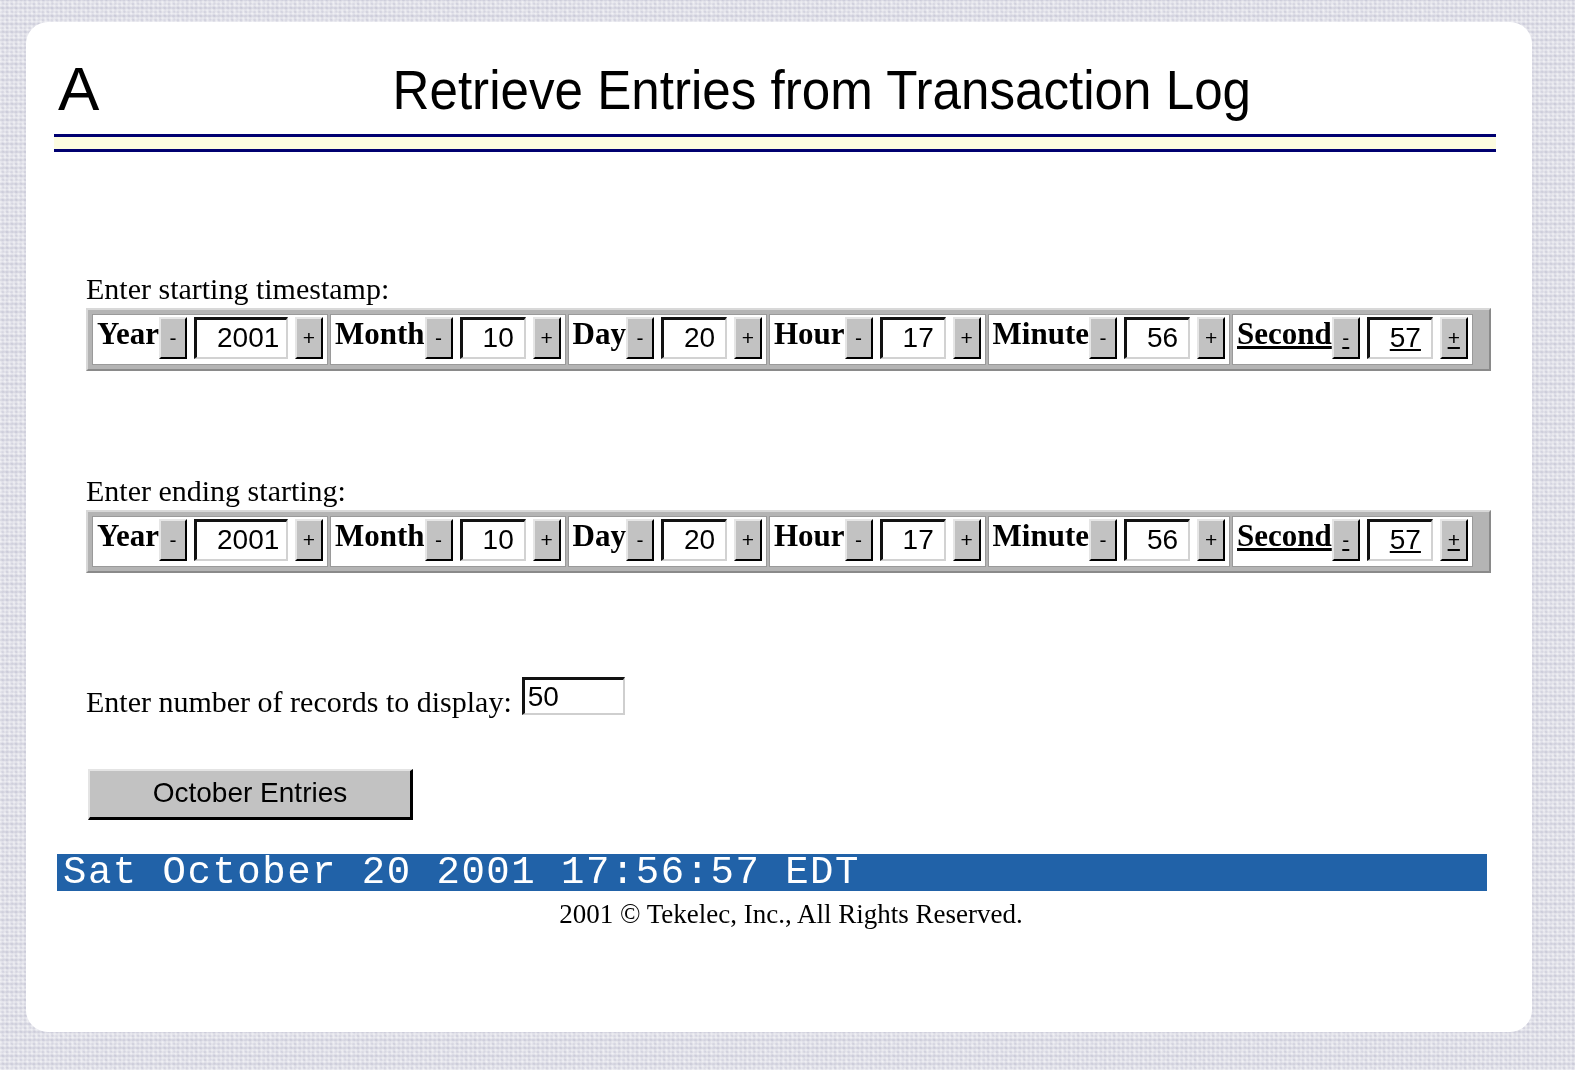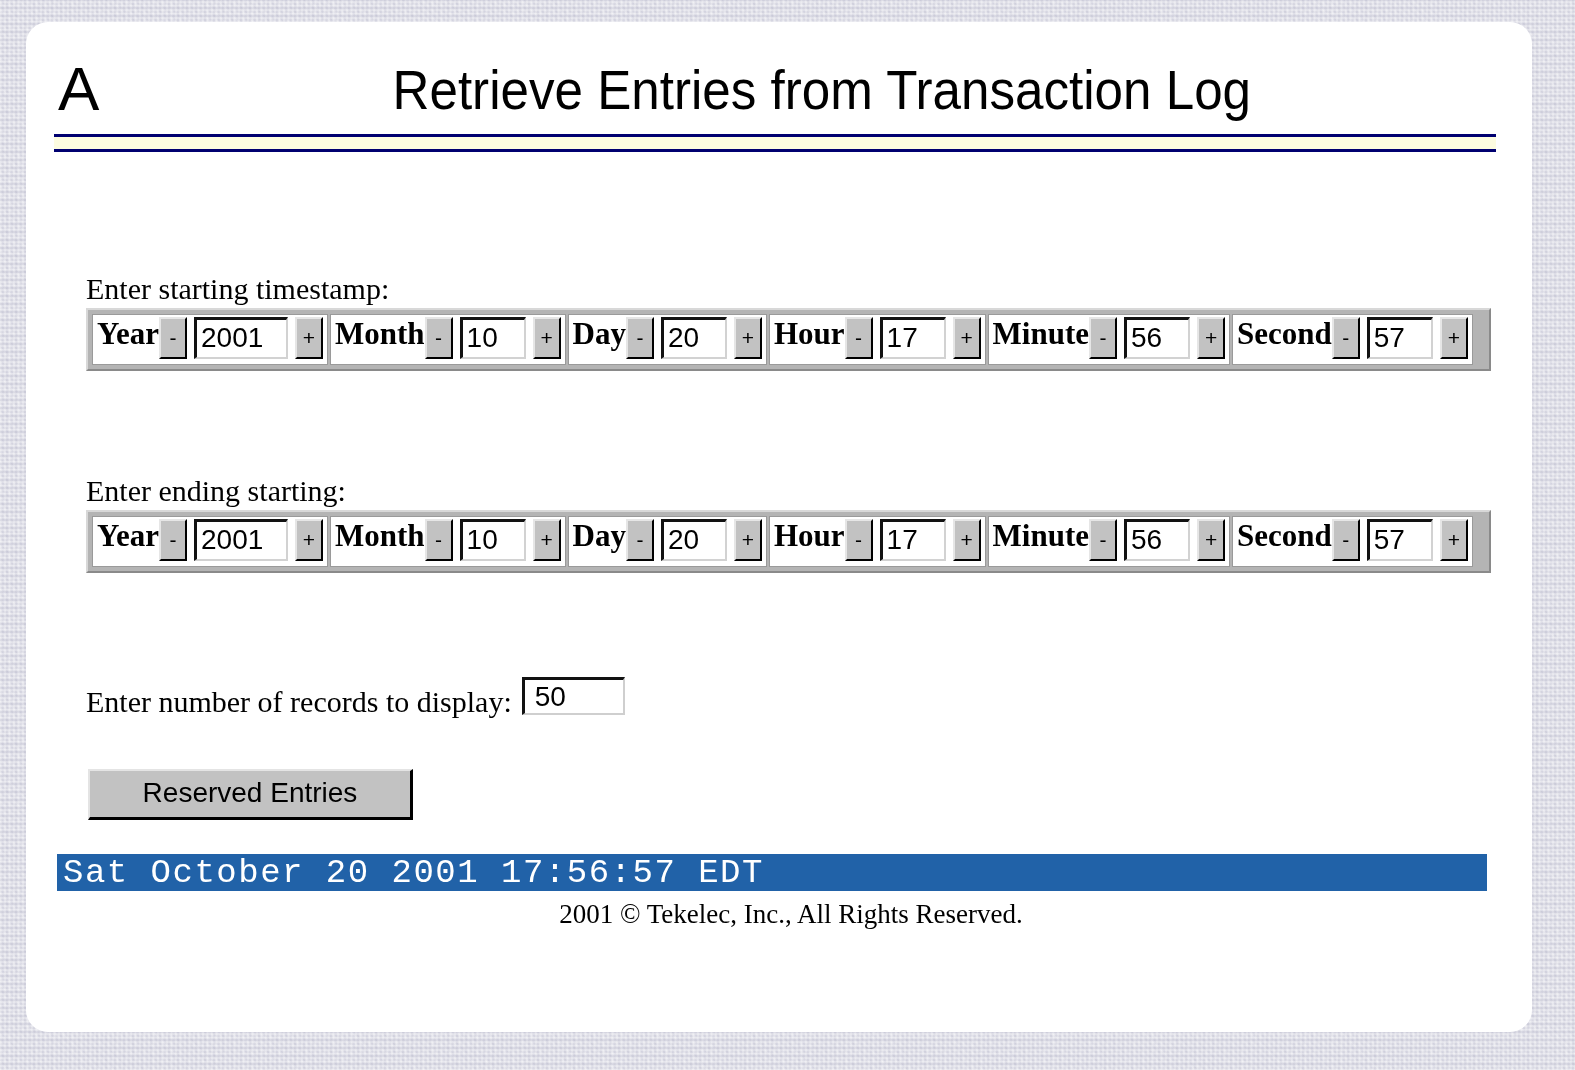--- a/index.html
+++ b/index.html
@@ -104,21 +104,21 @@
   }
   .ts-cell {
     background: #ffffff;
     border: 1px solid #9a9a9a;
     box-sizing: border-box;
     padding: 2px 4px 5px 4px;
     margin-right: 2px;
     display: flex;
     flex-direction: row;
   }
-  .ts-cell:last-child { margin-right: 12px; }
+  .ts-cell:last-child { margin-right: 12px; text-decoration: underline; }
   .ts-head {
     font-family: "Liberation Serif", serif;
     font-weight: bold;
     font-size: 31px;
     line-height: 33px;
     color: #000000;
     white-space: nowrap;
     margin-bottom: 3px;
   }
   .ts-controls {
@@ -147,21 +147,21 @@
     background: #ffffff;
     border-top: 3px solid #121212;
     border-left: 3px solid #121212;
     border-right: 2px solid #d2d2d2;
     border-bottom: 2px solid #d2d2d2;
     box-sizing: border-box;
     font-family: "Liberation Sans", sans-serif;
     font-size: 28px;
     line-height: 36px;
     color: #000000;
-    padding-left: 4px;
+    padding-left: 20px;
     margin: 0 7px;
     overflow: hidden;
     white-space: nowrap;
     cursor: text;
   }
   .w-year  { width: 94px; }
   .w-small { width: 66px; }
 
   
   #records-row {
@@ -180,21 +180,21 @@
     background: #ffffff;
     border-top: 3px solid #121212;
     border-left: 3px solid #121212;
     border-right: 2px solid #cfcfcf;
     border-bottom: 2px solid #cfcfcf;
     box-sizing: border-box;
     font-family: "Liberation Sans", sans-serif;
     font-size: 28px;
     line-height: 33px;
     color: #000000;
-    padding-left: 10px;
+    padding-left: 3px;
     cursor: text;
   }
 
   
   #retrieve-button {
     position: absolute;
     left: 62px;
     top: 747px;
     width: 325px;
     height: 51px;
@@ -214,21 +214,21 @@
 
   
   #status-bar {
     position: absolute;
     left: 31px;
     top: 832px;
     width: 1430px;
     height: 37px;
     background: #2162a8;
     font-family: "Liberation Mono", monospace;
-    font-size: 34px;
+    font-size: 39px;
     line-height: 38px;
     color: #ffffff;
     letter-spacing: 1.5px;
     white-space: nowrap;
     overflow: hidden;
     padding-left: 6px;
     box-sizing: border-box;
   }
   #footer-copyright {
     position: absolute;
@@ -374,19 +374,19 @@
       </div>
 
     </div>
   </div>
 
   <div id="records-row">
     <div id="records-label" class="form-label">Enter number of records to display:</div>
     <div id="records-input">50</div>
   </div>
 
-  <div id="retrieve-button">Reserved Entries</div>
+  <div id="retrieve-button">October Entries</div>
 
   <div id="status-bar">Sat October 20 2001 17:56:57 EDT</div>
 
   <div id="footer-copyright">2001 © Tekelec, Inc., All Rights Reserved.</div>
 
 </div>
 
 </body></html>

